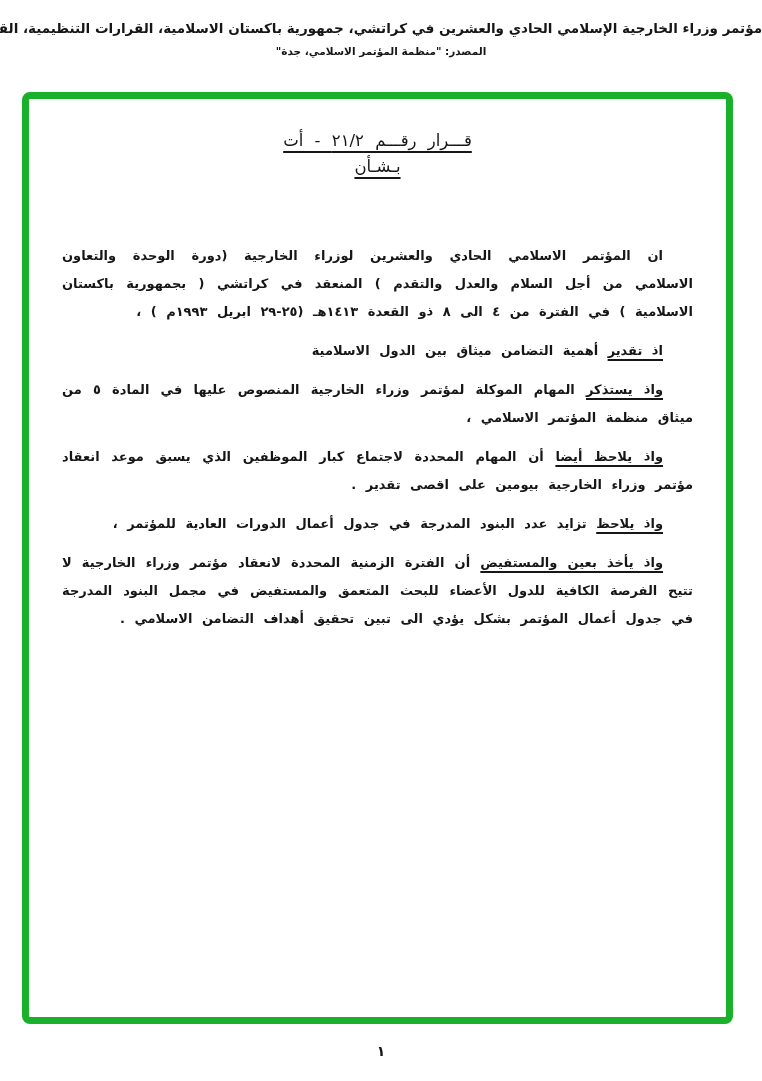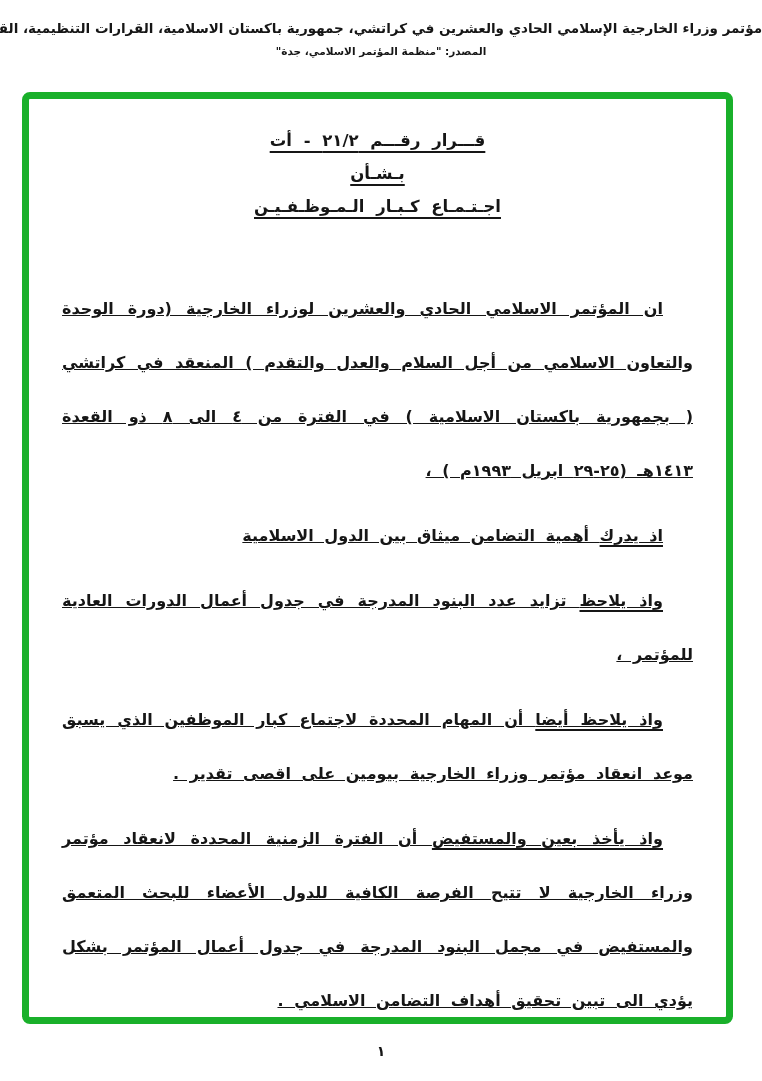--- a/index.html
+++ b/index.html
@@ -48,42 +48,41 @@
     box-sizing: border-box;
     border: 7px solid #19b02a;
     border-radius: 8px;
     background: #ffffff;
   }
   
   .title-block {
     margin-top: 32px;
     text-align: center;
     direction: rtl;
-    font-weight: bold;
+    font-weight: normal;
   }
   .title-line {
     font-size: 16.5px;
     text-decoration: underline;
     text-underline-offset: 5px;
     text-decoration-thickness: 1.5px;
     word-spacing: 6px;
   }
   .title-line + .title-line {
-    margin-top: 14px;
+    margin-top: 7px;
   }
   
   .body-text {
     direction: rtl;
     margin: 66px 33px 0 33px;
     text-align: justify;
-    font-size: 16px;
+    font-size: 13px;
     font-weight: bold;
-    line-height: 54px;
+    line-height: 28px;
     word-spacing: 5px;
-    text-decoration: underline;
   }
   .para {
     margin: 0 0 11px 0;
     text-indent: 30px;
   }
   .para .lead {
     text-decoration: underline;
     text-underline-offset: 4px;
     text-decoration-thickness: 1.5px;
   }
@@ -106,32 +105,32 @@
   <div class="doc-header">
     <div class="h-line1">مؤتمر وزراء الخارجية الإسلامي الحادي والعشرين في كراتشي، جمهورية باكستان الاسلامية، القرارات التنظيمية، القرار الرقم ٢١/٢-أت</div>
     <div class="h-line2">المصدر: "منظمة المؤتمر الاسلامي، جدة"</div>
   </div>
 
   <div class="frame">
 
     <div class="title-block">
       <div class="title-line">قـــرار رقـــم ٢١/٢ - أت</div>
       <div class="title-line">بـشـأن</div>
-      <div class="title-line">اجـتـمـاع كـبـار الـمـوظـفـيـن</div>
     </div>
 
     <div class="body-text">
       <p class="para"><span class="lead"></span><span class="rest">ان المؤتمر الاسلامي الحادي والعشرين لوزراء الخارجية (دورة الوحدة والتعاون الاسلامي من أجل السلام والعدل والتقدم ) المنعقد في كراتشي ( بجمهورية باكستان الاسلامية ) في الفترة من ٤ الى ٨ ذو القعدة ١٤١٣هـ (٢٥-٢٩ ابريل ١٩٩٣م ) ،</span></p>
 
-      <p class="para"><span class="lead">اذ يدرك</span><span class="rest"> أهمية التضامن ميثاق بين الدول الاسلامية</span></p>
+      <p class="para"><span class="lead">اذ تقدير</span><span class="rest"> أهمية التضامن ميثاق بين الدول الاسلامية</span></p>
 
+      <p class="para"><span class="lead">واذ يستذكر</span><span class="rest"> المهام الموكلة لمؤتمر وزراء الخارجية المنصوص عليها في المادة ٥ من ميثاق منظمة المؤتمر الاسلامي ،</span></p>
+
+      <p class="para"><span class="lead">واذ يلاحظ أيضا</span><span class="rest"> أن المهام المحددة لاجتماع كبار الموظفين الذي يسبق موعد انعقاد مؤتمر وزراء الخارجية بيومين على اقصى تقدير .</span></p>
 
       <p class="para"><span class="lead">واذ يلاحظ</span><span class="rest"> تزايد عدد البنود المدرجة في جدول أعمال الدورات العادية للمؤتمر ،</span></p>
-
-      <p class="para"><span class="lead">واذ يلاحظ أيضا</span><span class="rest"> أن المهام المحددة لاجتماع كبار الموظفين الذي يسبق موعد انعقاد مؤتمر وزراء الخارجية بيومين على اقصى تقدير .</span></p>
 
       <p class="para"><span class="lead">واذ يأخذ بعين والمستفيض</span><span class="rest"> أن الفترة الزمنية المحددة لانعقاد مؤتمر وزراء الخارجية لا تتيح الفرصة الكافية للدول الأعضاء للبحث المتعمق والمستفيض في مجمل البنود المدرجة في جدول أعمال المؤتمر بشكل يؤدي الى تبين تحقيق أهداف التضامن الاسلامي .</span></p>
     </div>
 
   </div>
 
   <div class="page-number">١</div>
 
 </div>
 

